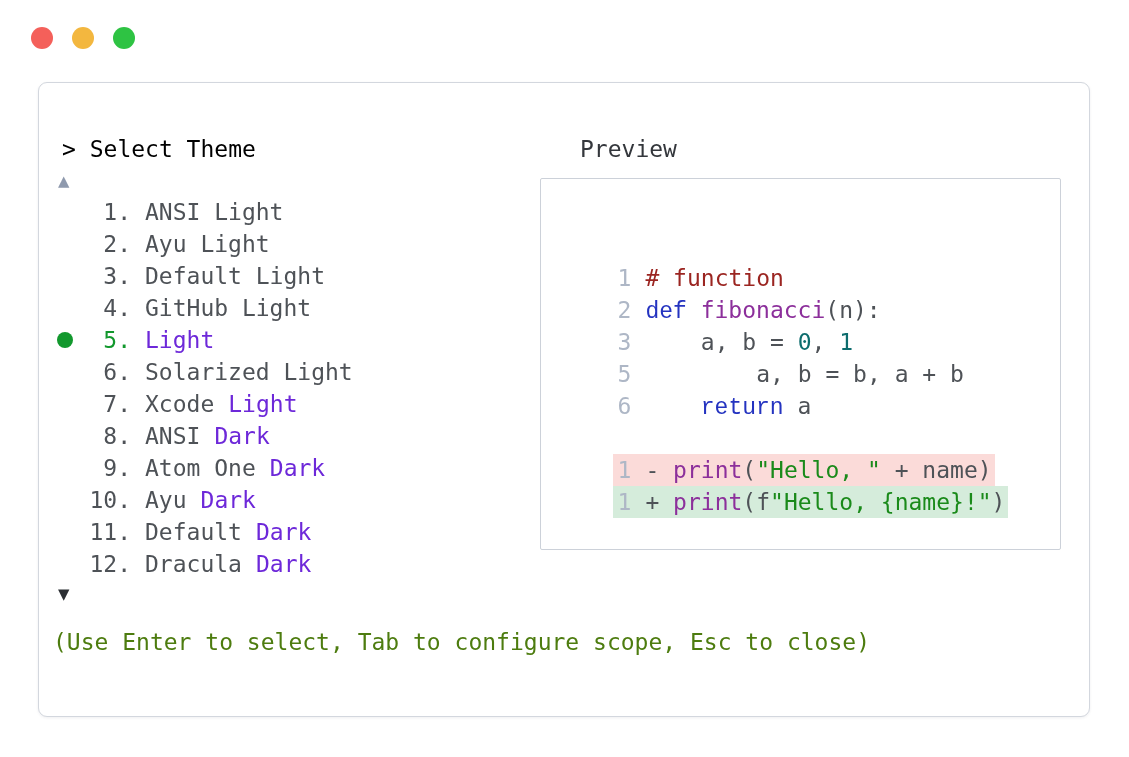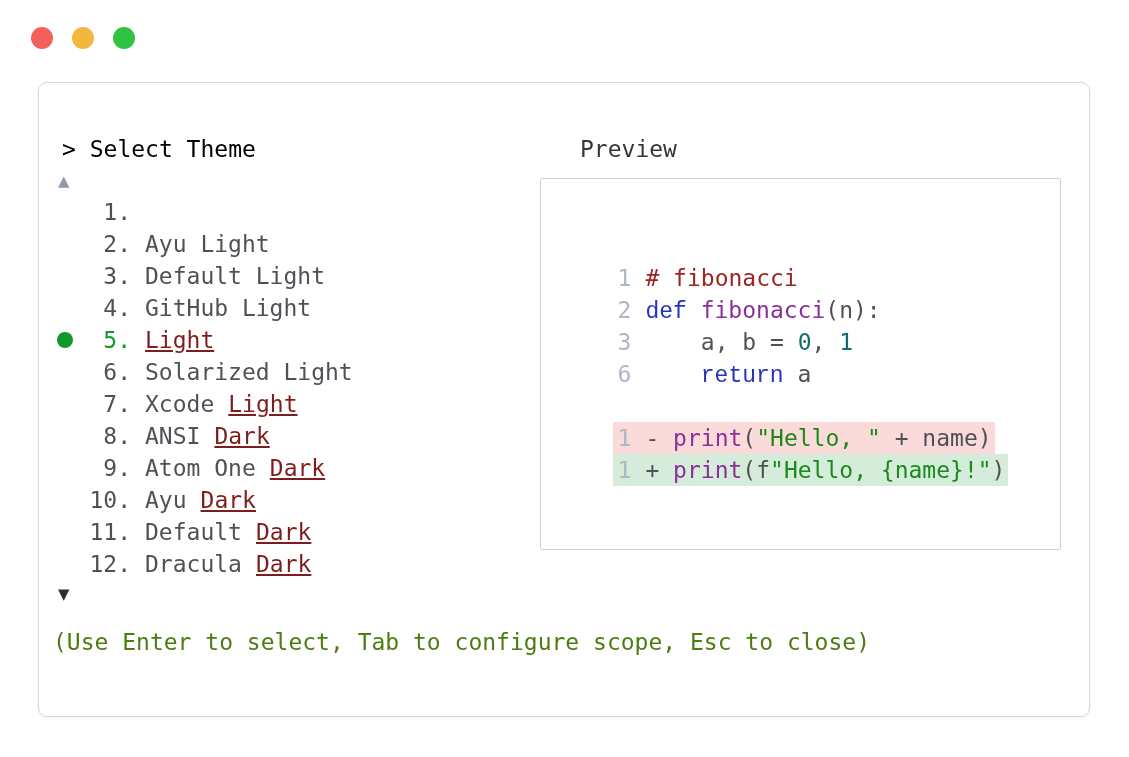--- a/index.html
+++ b/index.html
@@ -45,21 +45,21 @@
   .theme-list { position:absolute; left:0; top:113px; right:530px; list-style:none; margin:0; padding:0; }
   .trow { position:relative; height:32px; display:flex; align-items:center; cursor:default; }
   .trow .bullet {
     position:absolute; left:18px; top:8px;
     width:16px; height:16px; border-radius:50%;
     background:#12982d; display:none;
   }
   .trow.selected .bullet { display:block; }
   .trow .num { display:inline-block; width:42px; margin-left:50px; text-align:right; color:#4e5257; white-space:pre; }
   .trow .name { margin-left:14px; color:#4e5257; white-space:pre; }
-  .trow .suffix { margin-left:14px; color:#7f1d1d; white-space:pre;text-decoration:underline; }
+  .trow .suffix { margin-left:14px; color:#6d28d9; white-space:pre; }
   .trow .suffix:empty { display:none; }
   .trow.selected .num, .trow.selected .name { color:#12982d; }
 
   .help {
     position:absolute; left:14px; top:543px;
     height:32px; line-height:32px;
     color:#4d7c0f; white-space:pre;
   }
 
   
@@ -103,20 +103,21 @@
 <div class="panel">
 
   <div class="prompt">&gt; Select Theme</div>
 
   <div class="scroll-ind scroll-up">▲</div>
 
   <ul class="theme-list">
   <li class="trow">
 
     <span class="num">1.</span>
+    <span class="name">ANSI Light</span>
 
   </li>
 
   <li class="trow">
 
     <span class="num">2.</span>
     <span class="name">Ayu Light</span>
 
   </li>
 
@@ -192,32 +193,35 @@
 
   <div class="scroll-ind scroll-down">▼</div>
 
   <div class="help">(Use Enter to select, Tab to configure scope, Esc to close)</div>
 
   <div class="preview-label">Preview</div>
 
   <div class="preview-box">
     <div class="code">
   <div class="code-line">
-    <span class="line-inner"><span class="ln">1</span><span class="toks"><span class="tk-cm"># fibonacci</span></span></span>
+    <span class="line-inner"><span class="ln">1</span><span class="toks"><span class="tk-cm"># function</span></span></span>
   </div>
 
   <div class="code-line">
     <span class="line-inner"><span class="ln">2</span><span class="toks"><span class="tk-kw">def</span><span class="tk-pl"> </span><span class="tk-fn">fibonacci</span><span class="tk-pl">(n):</span></span></span>
   </div>
 
   <div class="code-line">
     <span class="line-inner"><span class="ln">3</span><span class="toks"><span class="tk-pl">    a, b = </span><span class="tk-num">0</span><span class="tk-pl">, </span><span class="tk-num">1</span></span></span>
   </div>
 
 
+  <div class="code-line">
+    <span class="line-inner"><span class="ln">5</span><span class="toks"><span class="tk-pl">        a, b = b, a + b</span></span></span>
+  </div>
 
   <div class="code-line">
     <span class="line-inner"><span class="ln">6</span><span class="toks"><span class="tk-pl">    </span><span class="tk-kw">return</span><span class="tk-pl"> a</span></span></span>
   </div>
 
   <div class="code-line">
     <span class="line-inner"><span class="ln"></span><span class="toks"></span></span>
   </div>
 
   <div class="code-line">

